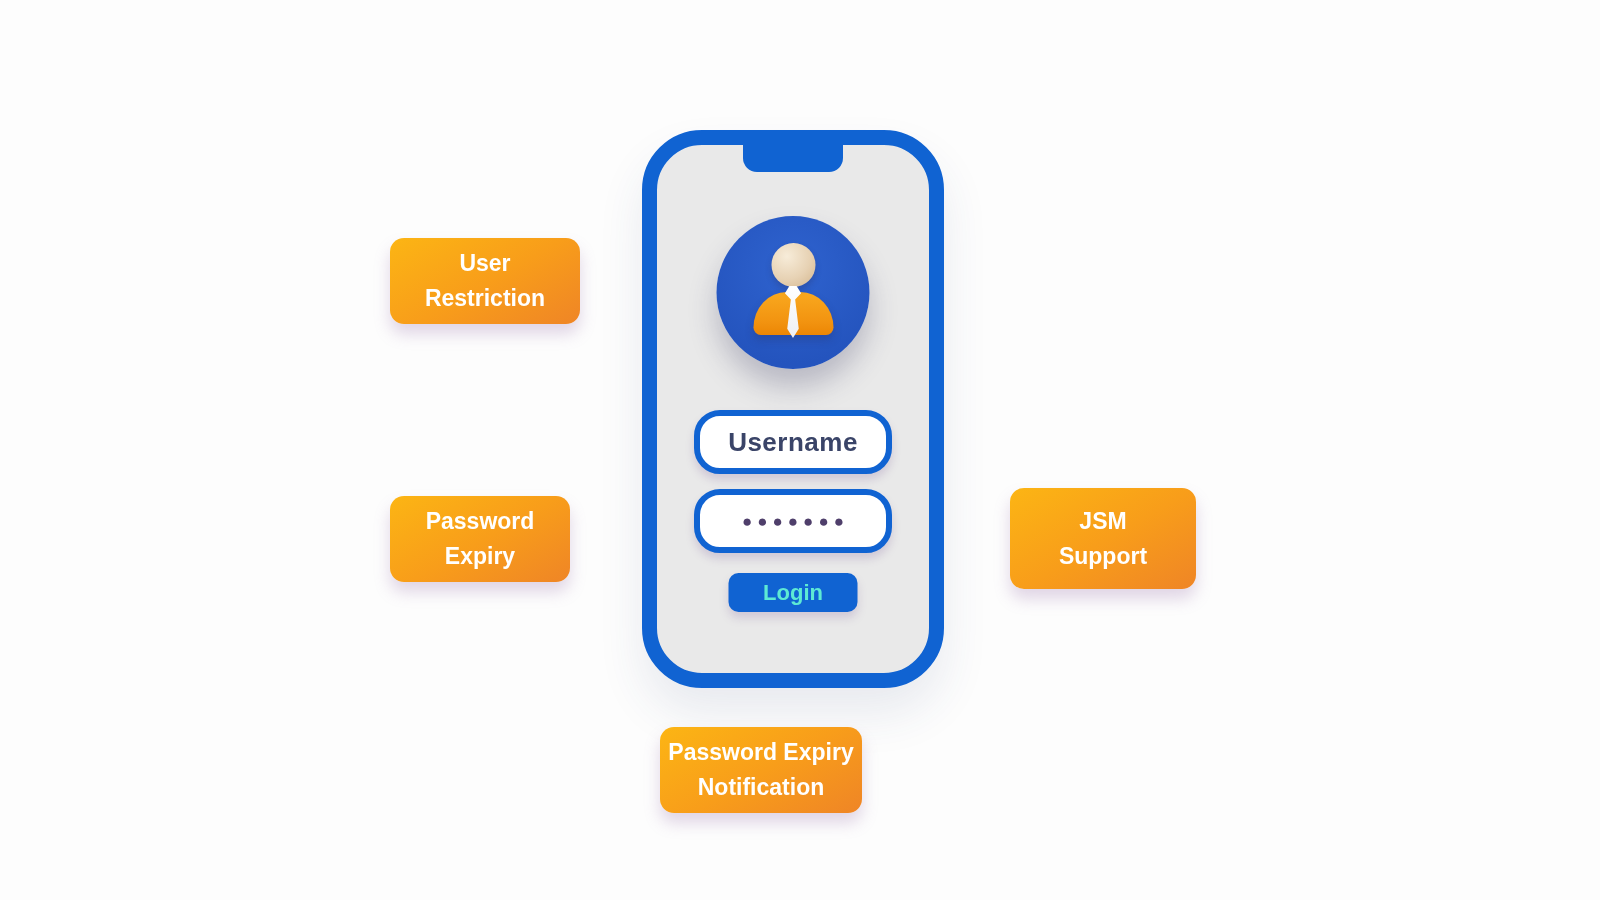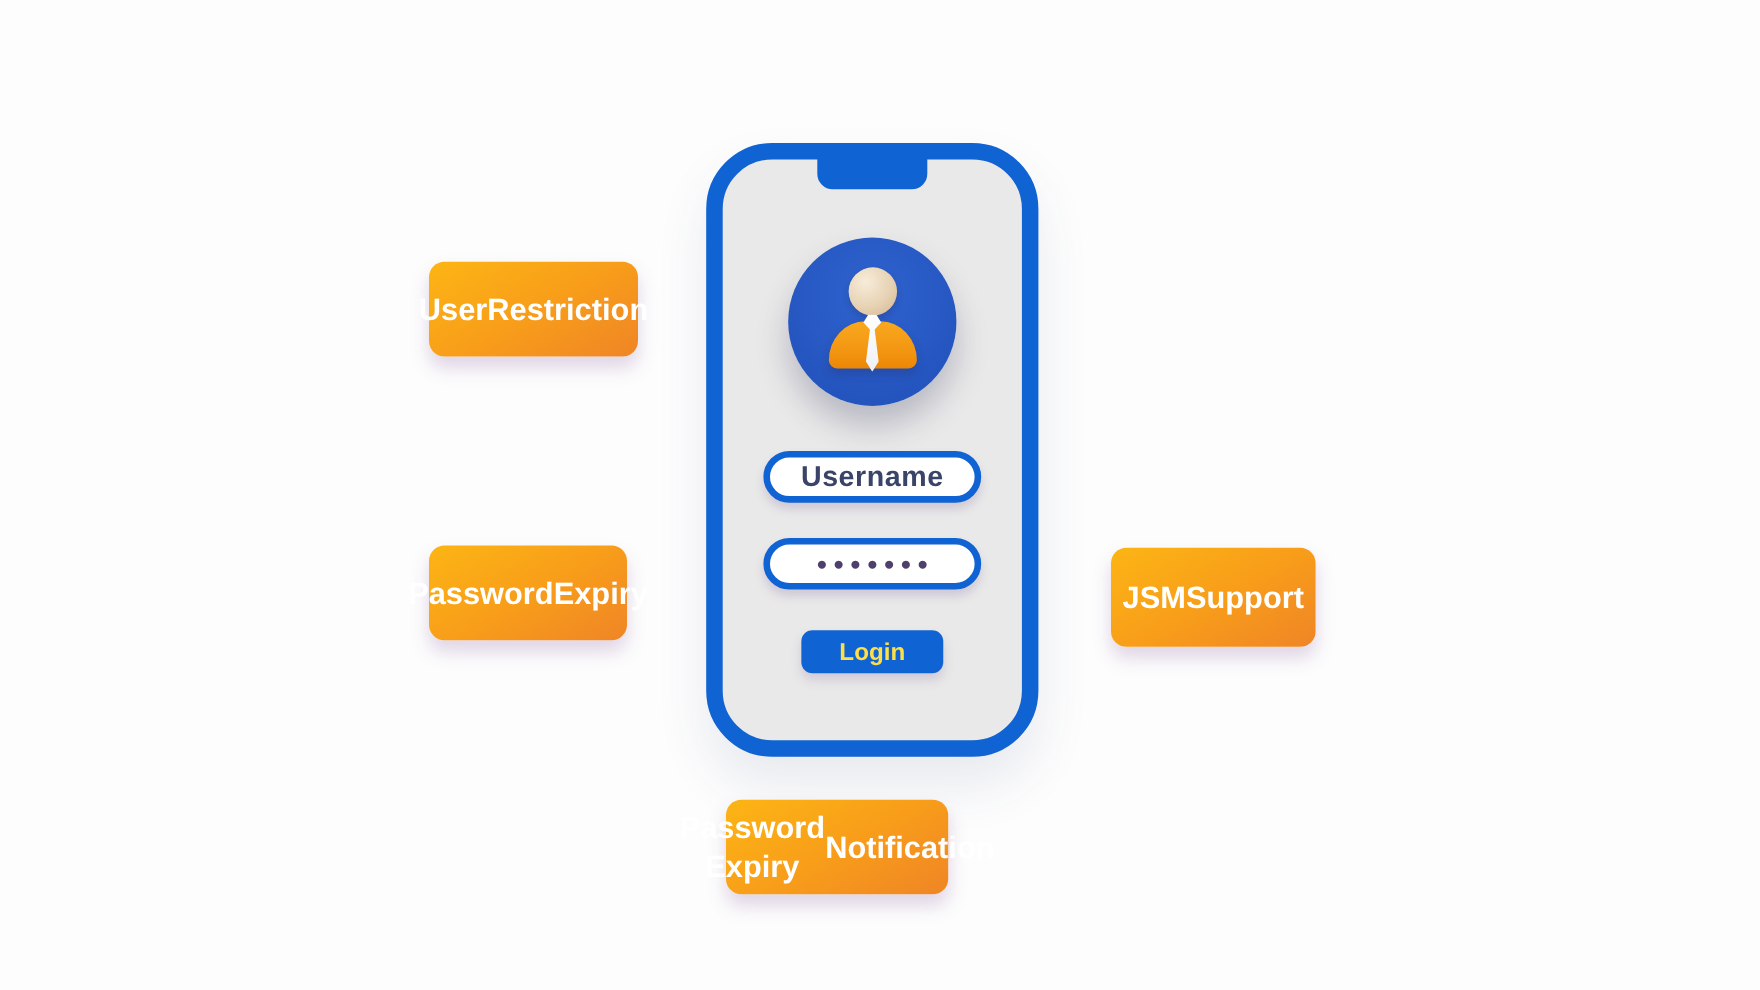--- a/index.html
+++ b/index.html
@@ -51,21 +51,21 @@
   }
   .avatar .tie{
     position:absolute;left:50%;top:70px;transform:translateX(-50%);
     width:18px;height:52px;
     background:linear-gradient(180deg,#ffffff 0%, #eef0f4 100%);
     clip-path:polygon(30% 0%, 70% 0%, 95% 14%, 62% 26%, 82% 82%, 50% 100%, 18% 82%, 38% 26%, 5% 14%);
   }
   
   .pill-field{
     position:absolute;left:50%;transform:translateX(-50%);
-    width:198px;height:47px;
+    width:198px;height:64px;
     box-sizing:border-box;
     background:#ffffff;
     border:6px solid #1063d2;
     border-radius:26px;
     display:flex;align-items:center;justify-content:center;
     box-shadow:0 6px 9px rgba(120,85,150,0.22);
   }
   .username-field{top:265px;}
   .password-field{top:344px;}
   .username-text{
@@ -75,39 +75,39 @@
     color:#4f3f6b;font-size:17px;letter-spacing:5px;
     padding-left:5px; 
     line-height:1;
   }
   .login-btn{
     position:absolute;left:50%;top:428px;transform:translateX(-50%);
     width:129px;height:39px;
     background:#1063d2;
     border:none;border-radius:10px;
     display:flex;align-items:center;justify-content:center;
-    color:#fde047;font-size:22px;font-weight:600;
+    color:#5eead4;font-size:22px;font-weight:600;
     font-family:"Liberation Sans", sans-serif;
     box-shadow:0 6px 10px rgba(120,85,150,0.22);
     cursor:pointer;
   }
   
   .badge{
     position:absolute;
     border-radius:14px;
     background:linear-gradient(150deg, #fcb514 0%, #f89d1a 52%, #ef8526 100%);
     box-shadow:0 10px 16px rgba(150,110,170,0.28);
-    display:flex;flex-direction:row;align-items:center;justify-content:center;
-    color:#ffffff;font-size:28px;font-weight:600;
+    display:flex;flex-direction:column;align-items:center;justify-content:center;
+    color:#ffffff;font-size:23px;font-weight:600;
     line-height:35px;text-align:center;
   }
   .badge-user-restriction{left:390px;top:238px;width:190px;height:86px;}
   .badge-limit-login{left:1008px;top:240px;width:190px;height:85px;}
   .badge-password-policy{left:390px;top:496px;width:180px;height:86px;}
-  .badge-jsm-support{left:1010px;top:498px;width:186px;height:90px;}
+  .badge-jsm-support{left:1010px;top:488px;width:186px;height:101px;}
   .badge-password-expiry{left:660px;top:727px;width:202px;height:86px;}
 </style>
 </head>
 <body>
 
 <div class="stage">
 
   <div class="phone">
     <div class="notch"></div>
 

